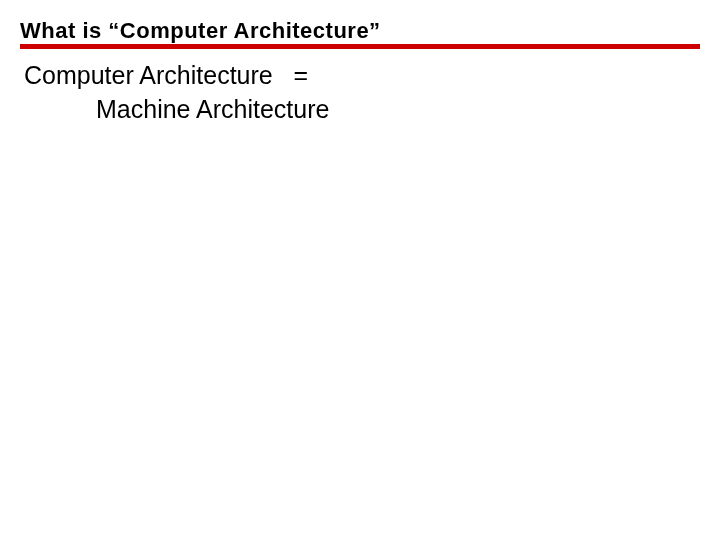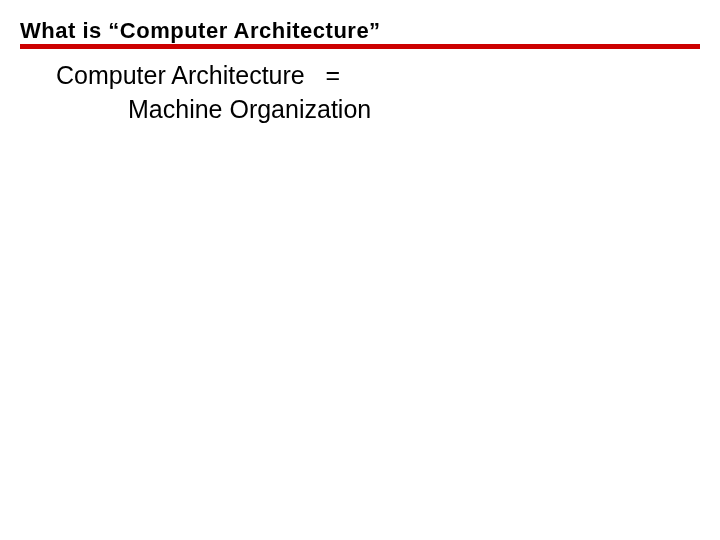--- a/index.html
+++ b/index.html
@@ -17,21 +17,20 @@
     .slide-title {
       font-size: 22px;
       font-weight: bold;
       color: #000000;
       letter-spacing: 0.5px;
       border-bottom: 5px solid #cc0000;
       margin-bottom: 10px;
     }
     .content {
       padding-left: 4px;
-      margin-left: 32px;
     }
     .line {
       font-size: 25px;
       color: #000000;
       line-height: 1.35;
       font-family: Verdana, Geneva, sans-serif;
     }
     .line1 {
       padding-left: 0px;
     }
@@ -42,14 +41,14 @@
       padding-left: 72px;
     }
   </style>
 </head>
 <body>
 
 <div class="slide-title">What is “Computer Architecture”</div>
 
 <div class="content">
   <div class="line line1">Computer Architecture &nbsp;&nbsp;= </div>
-  <div class="line line3">Machine Organization</div>
+  <div class="line line3">Machine Architecture</div>
 </div>
 
 </body></html>

